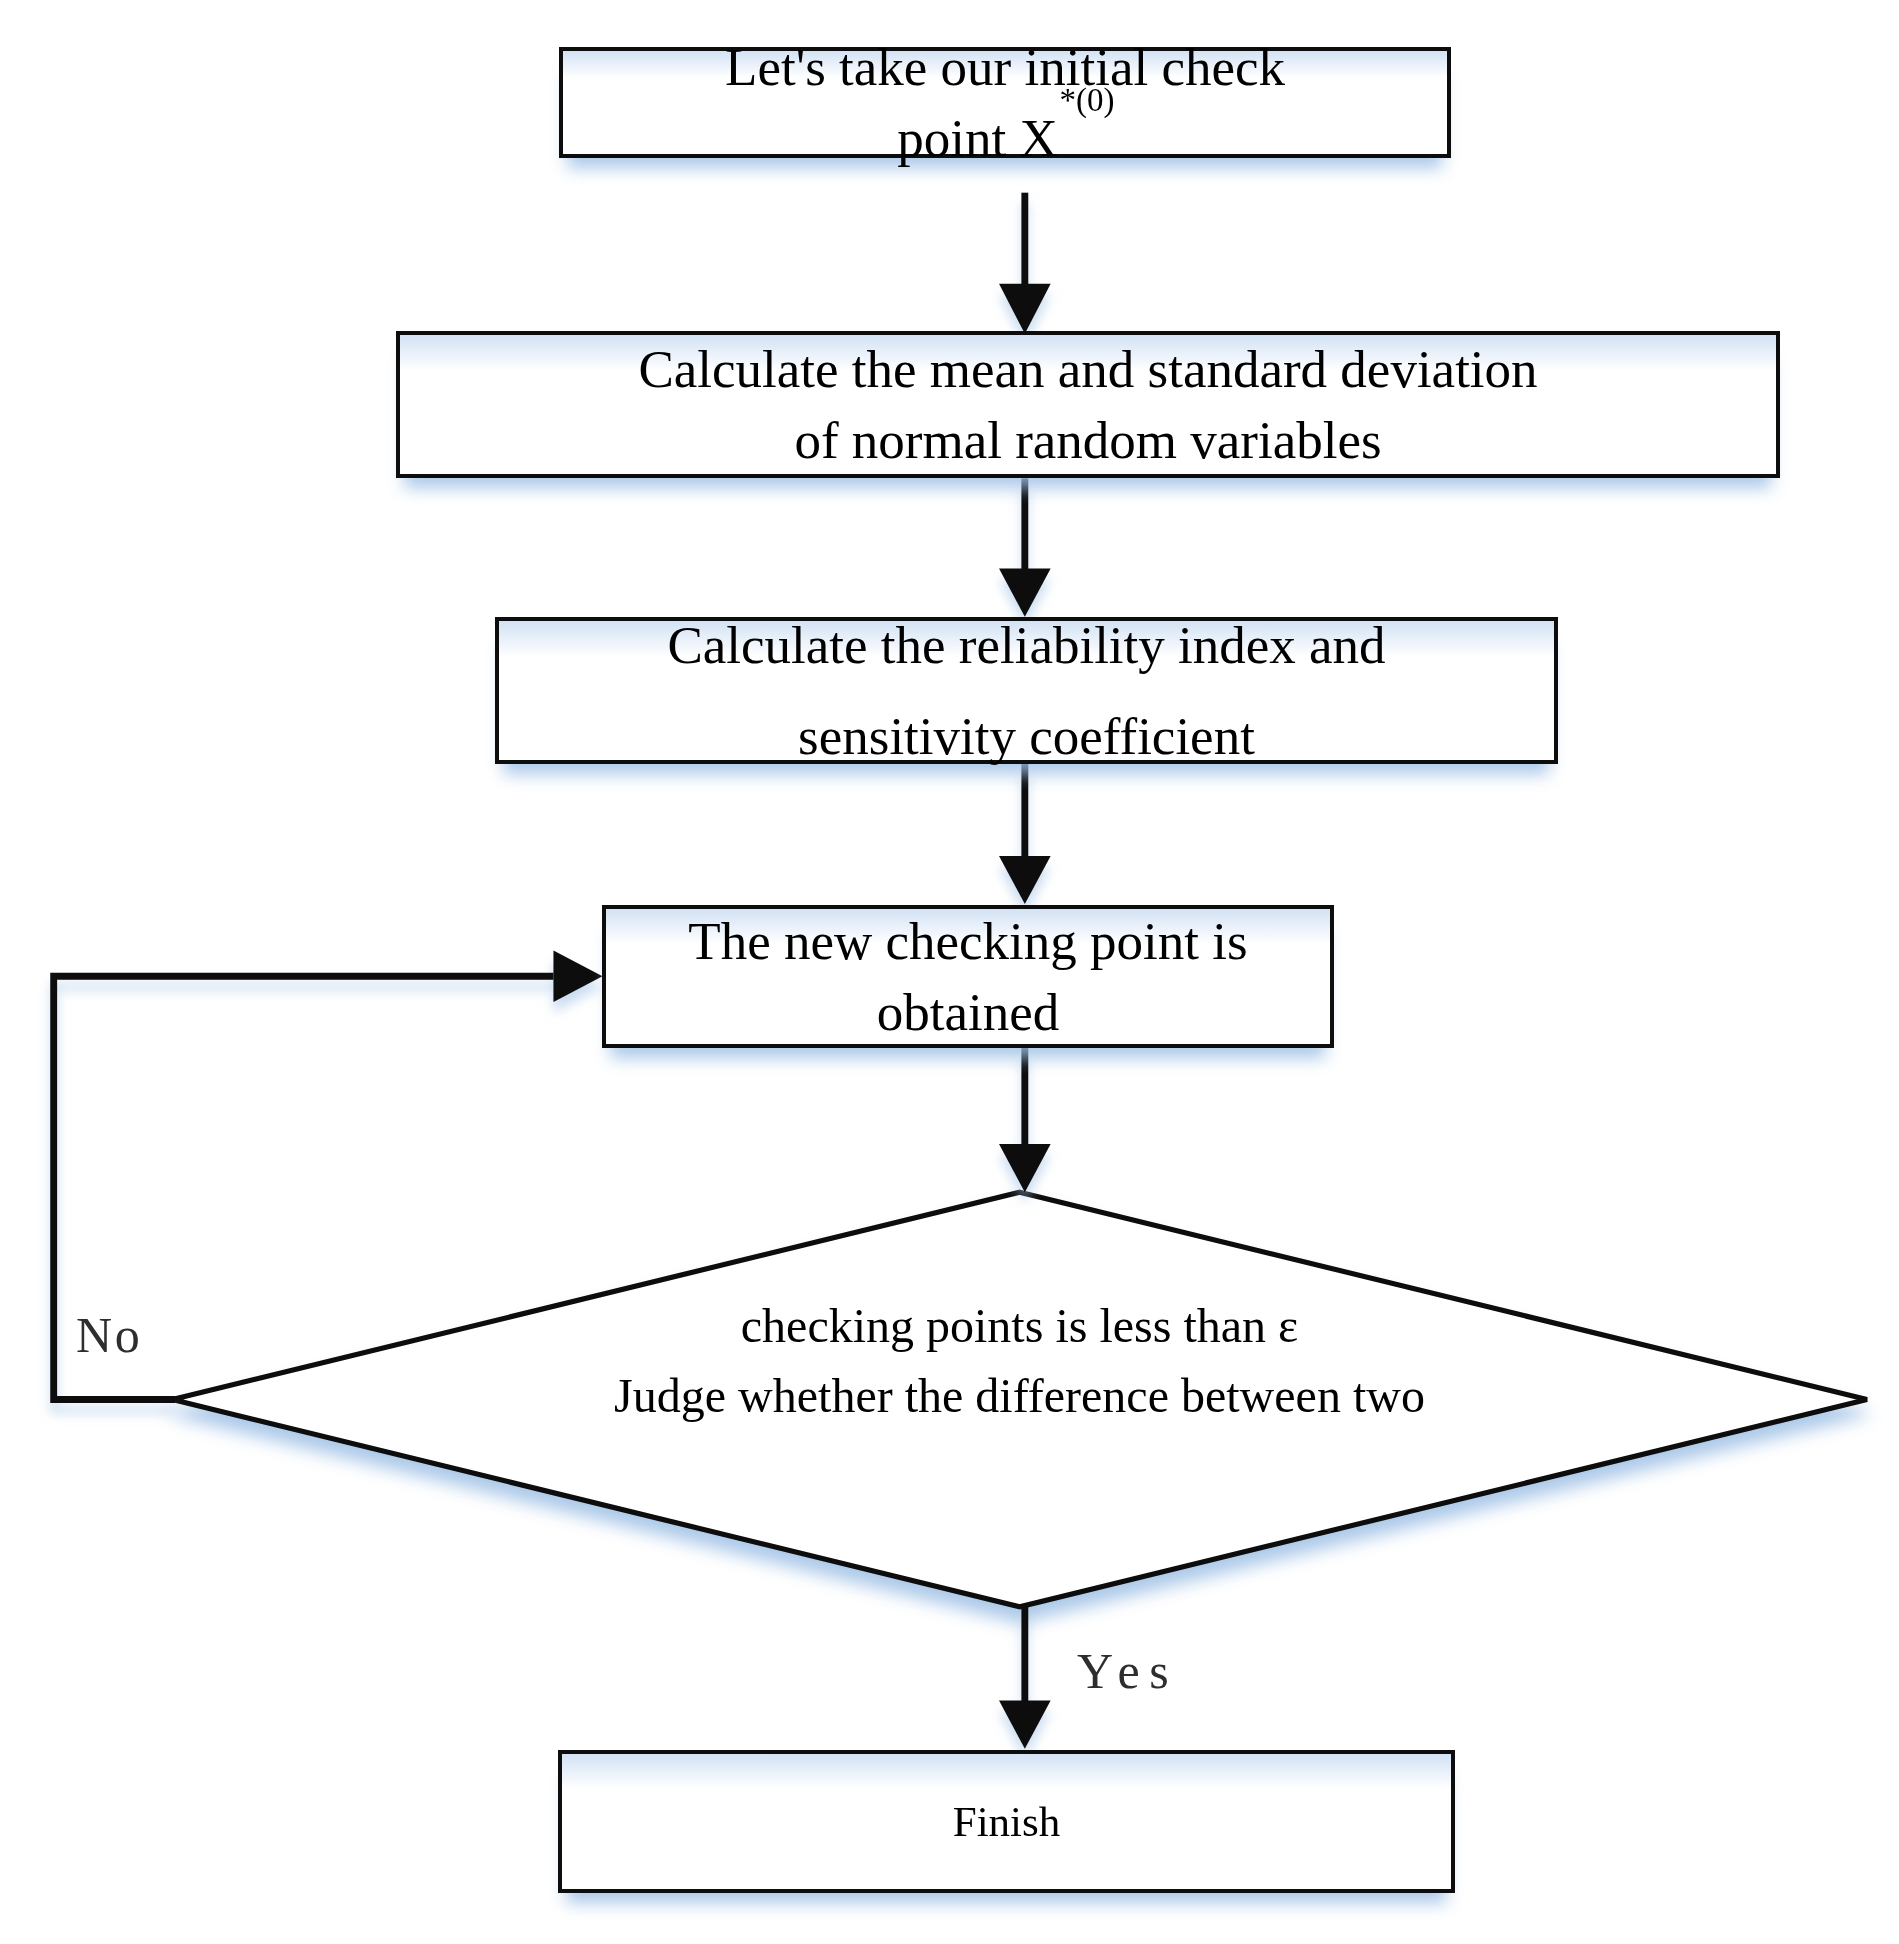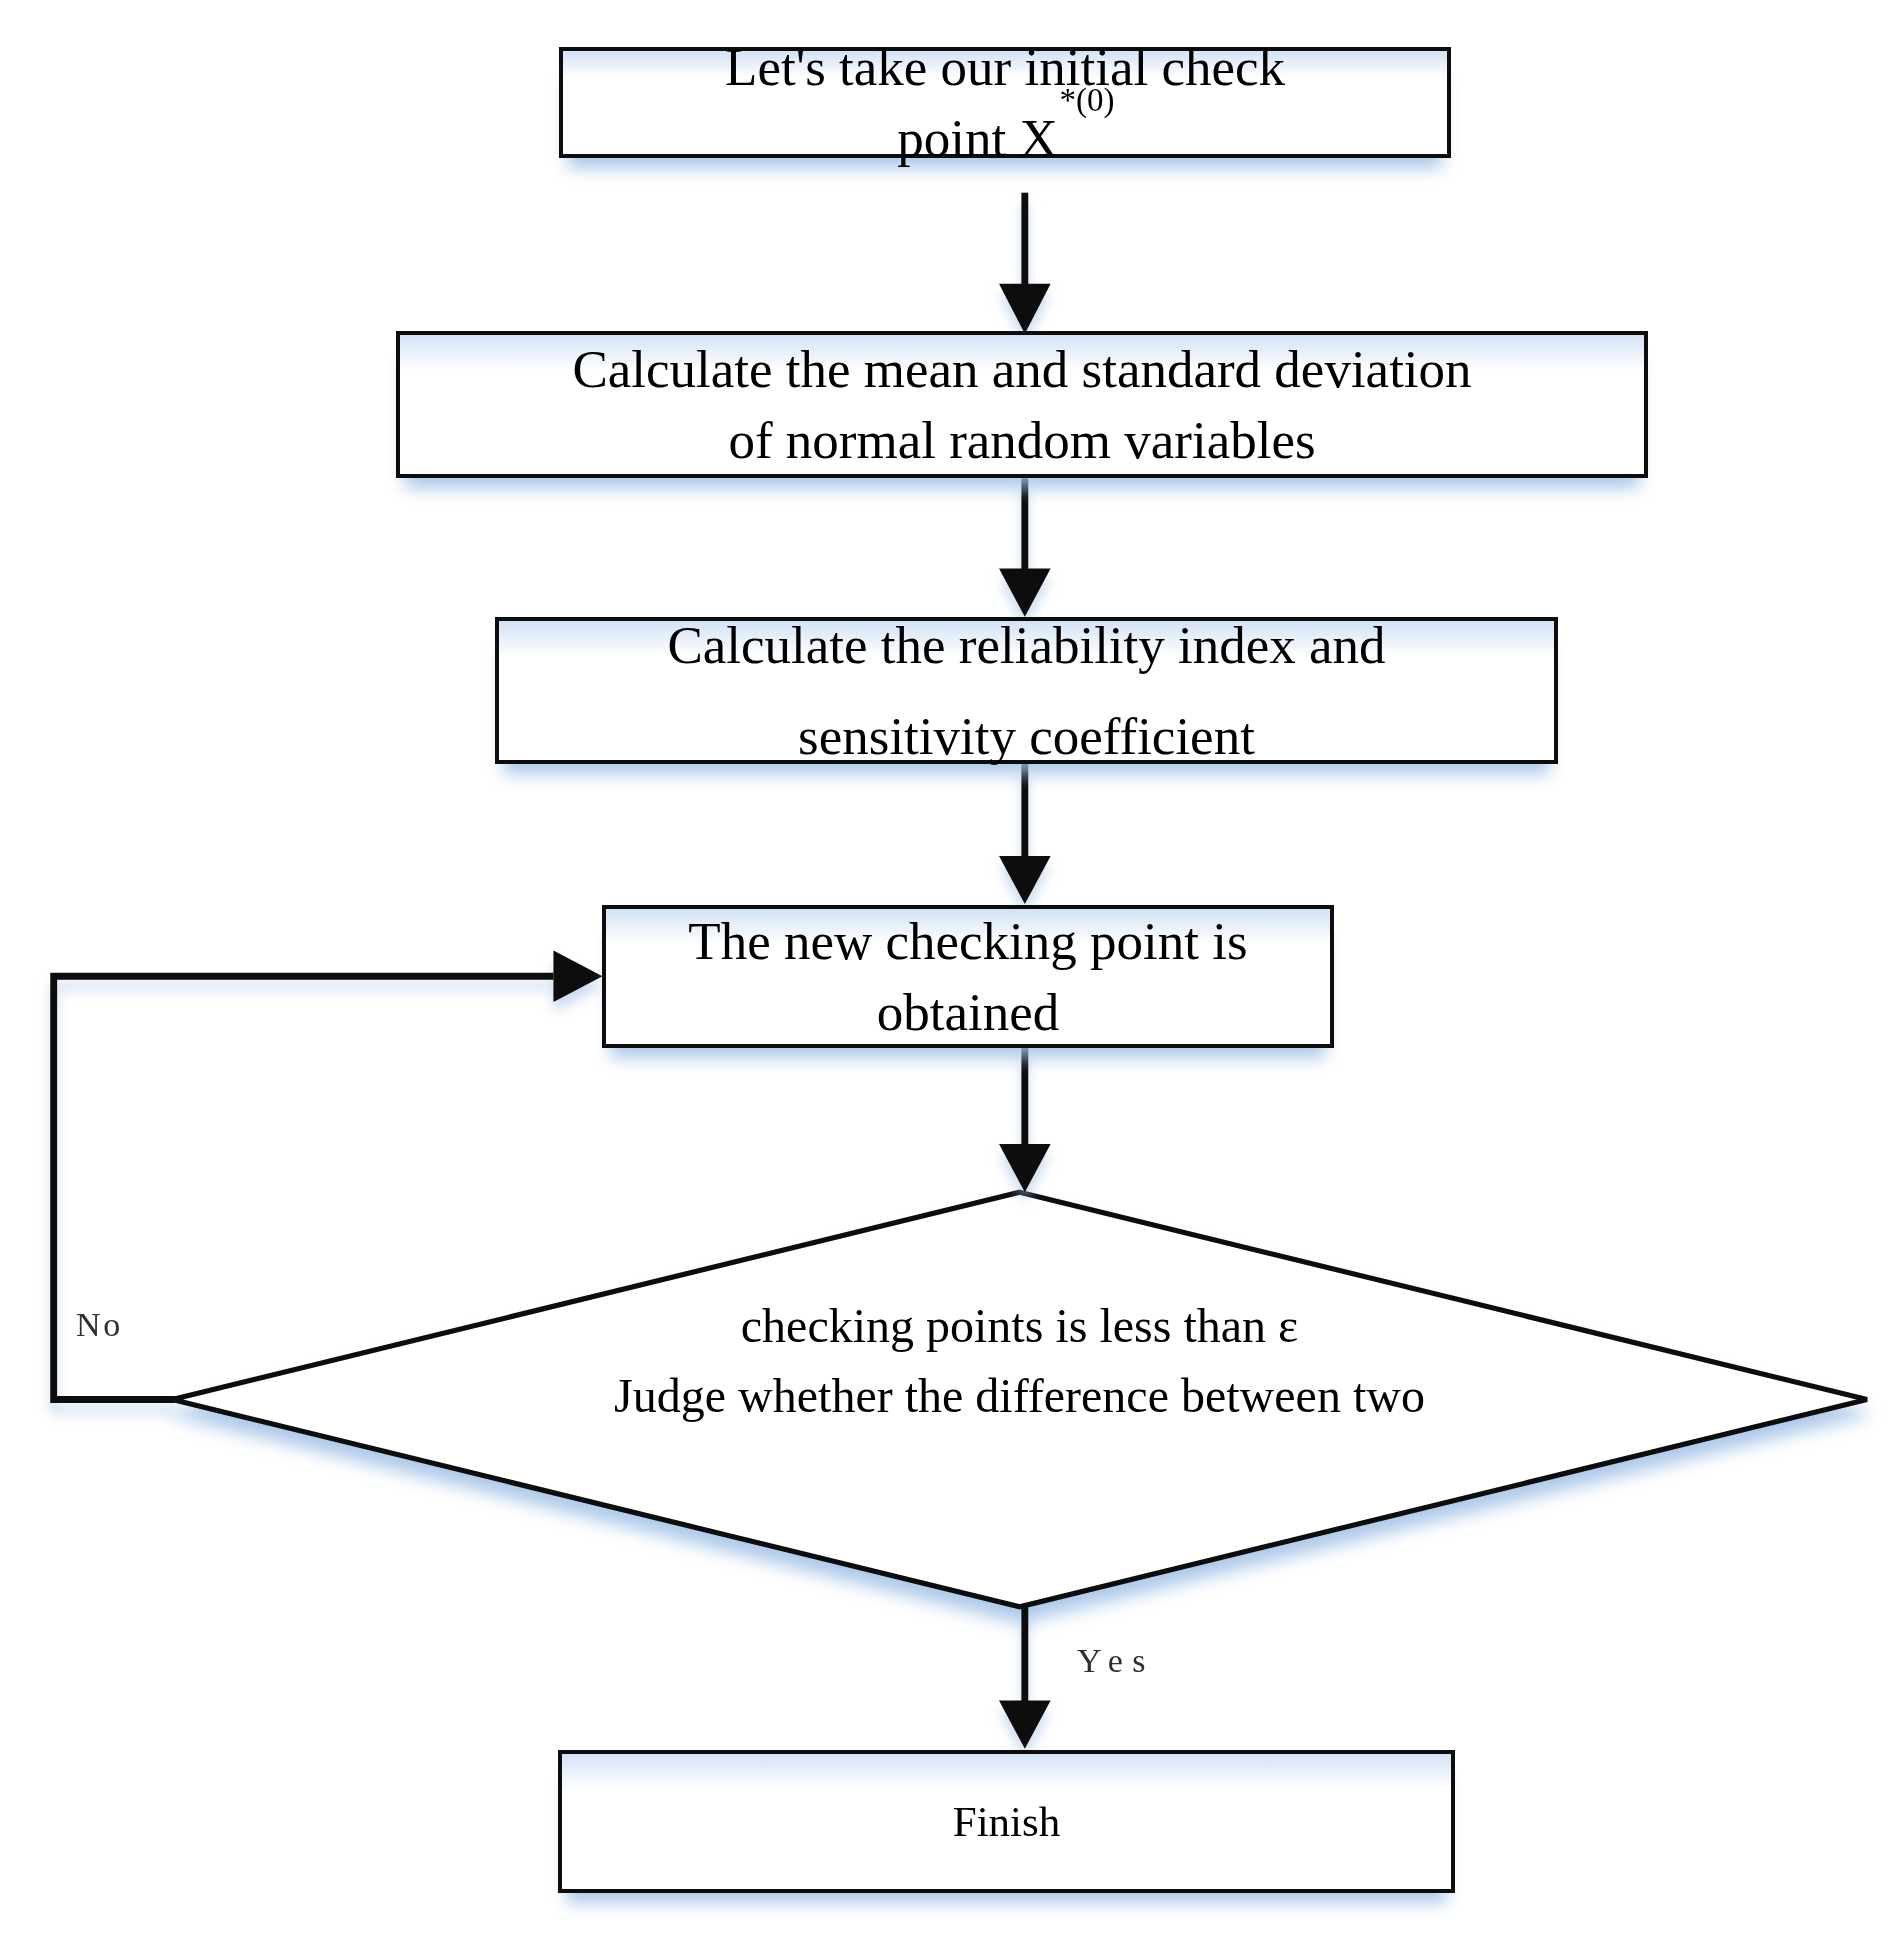--- a/index.html
+++ b/index.html
@@ -50,21 +50,21 @@
     width:1075px;
     text-align:center;
     font-size:48px;
     line-height:70px;
     z-index:3;
   }
   .diamond-text .ln{ white-space:nowrap; }
   .edge-label{
     position:absolute;
     z-index:3;
-    font-size:34px;
+    font-size:50px;
     color:#2e2e2e;
   }
   .edge-label.no{ left:76px; top:1306px; letter-spacing:2.6px; }
   .edge-label.yes{ left:1077px; top:1642px; letter-spacing:9.5px; }
   .node-finish{ font-size:43px; }
 </style>
 </head>
 <body>
 
 <div class="stage">
@@ -93,21 +93,21 @@
       <polyline fill="none" points="203,1627 62,1627 62,1135 643,1135"></polyline>
       <polygon stroke="none" points="643,1105 643,1165 700,1135"></polygon>
     </g>
   </svg>
 
   <div class="node" style="left:559px;top:47px;width:892px;height:111px;">
     <div class="ln">Let's take our initial check</div>
     <div class="ln"><span>point X</span><sup class="sscript">*(0)</sup></div>
   </div>
 
-  <div class="node" style="left:396px;top:331px;width:1252px;height:147px;">
+  <div class="node" style="left:396px;top:331px;width:1384px;height:147px;">
     <div class="ln">Calculate the mean and standard deviation</div>
     <div class="ln">of normal random variables</div>
   </div>
 
   <div class="node" style="left:495px;top:617px;width:1063px;height:147px;gap:20px;">
     <div class="ln">Calculate the reliability index and</div>
     <div class="ln">sensitivity coefficient</div>
   </div>
 
   <div class="node" style="left:602px;top:905px;width:732px;height:143px;">

